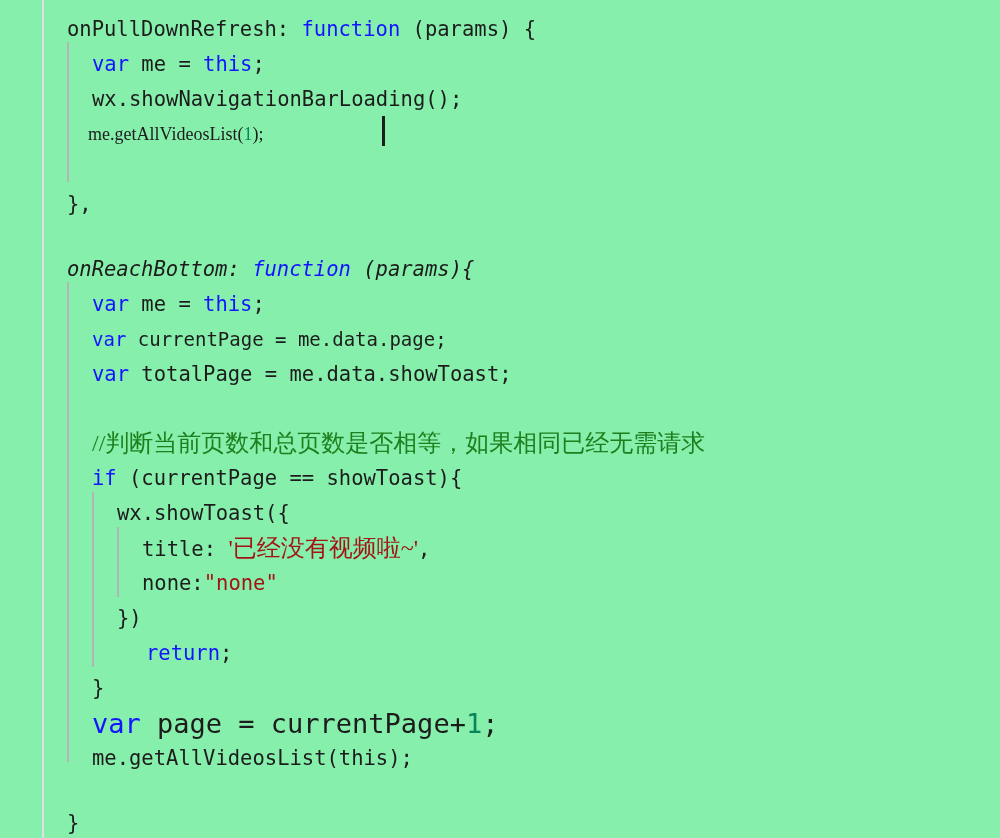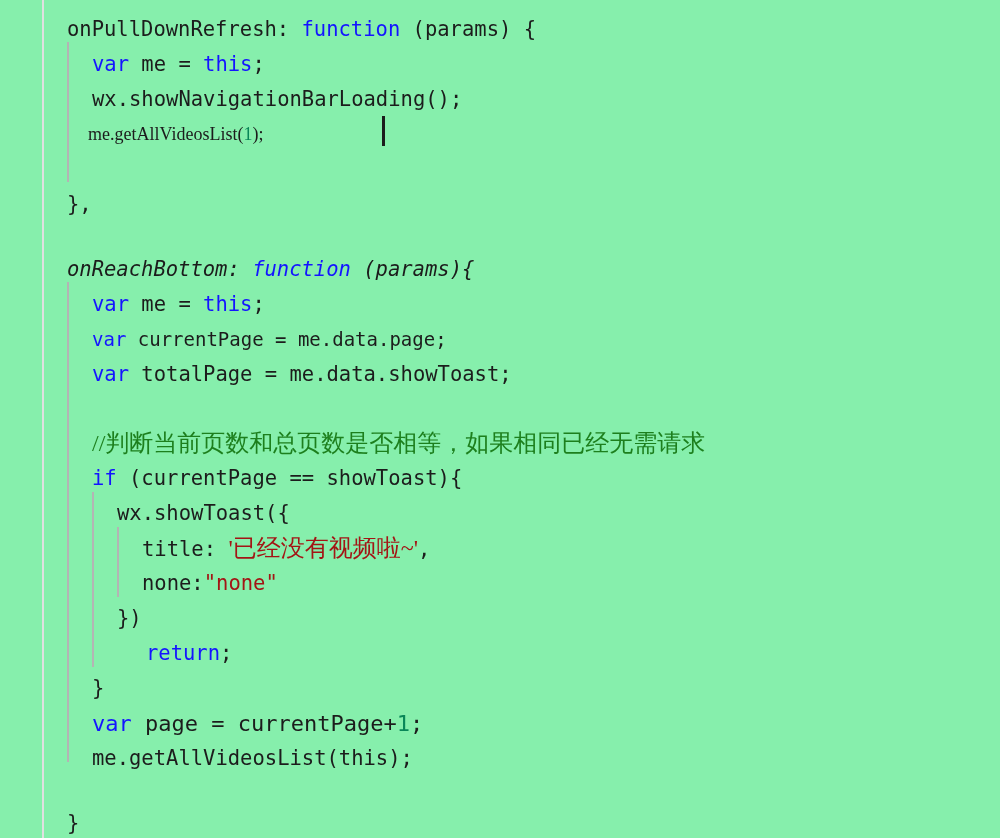--- a/index.html
+++ b/index.html
@@ -100,21 +100,21 @@
       <div class="code-line" style="top: 357px; left: 92px; font-size: 20.5px;"><span class="tok-keyword" style="color: rgb(20, 20, 255);">var</span><span class="tok-plain" style="color: rgb(28, 28, 28);"> totalPage = me.data.showToast;</span></div>
       <div class="code-line" style="top: 392px; left: 92px; font-size: 20.5px;"></div>
       <div class="code-line" style="top: 426px; left: 92px; font-size: 20.5px;"><span class="tok-comment cjk" style="color: rgb(29, 127, 29);">//判断当前页数和总页数是否相等，如果相同已经无需请求</span></div>
       <div class="code-line" style="top: 461px; left: 92px; font-size: 20.5px;"><span class="tok-keyword" style="color: rgb(20, 20, 255);">if</span><span class="tok-plain" style="color: rgb(28, 28, 28);"> (currentPage == showToast){</span></div>
       <div class="code-line" style="top: 496px; left: 117px; font-size: 20.5px;"><span class="tok-plain" style="color: rgb(28, 28, 28);">wx.showToast({</span></div>
       <div class="code-line" style="top: 531px; left: 142px; font-size: 20.5px;"><span class="tok-plain" style="color: rgb(28, 28, 28);">title: </span><span class="tok-string cjk" style="color: rgb(163, 21, 21);">'已经没有视频啦~'</span><span class="tok-plain" style="color: rgb(28, 28, 28);">,</span></div>
       <div class="code-line" style="top: 566px; left: 142px; font-size: 20.5px;"><span class="tok-plain" style="color: rgb(28, 28, 28);">none:</span><span class="tok-string" style="color: rgb(163, 21, 21);">"none"</span></div>
       <div class="code-line" style="top: 601px; left: 117px; font-size: 20.5px;"><span class="tok-plain" style="color: rgb(28, 28, 28);">})</span></div>
       <div class="code-line" style="top: 636px; left: 117px; font-size: 20.5px; margin-left: 29px;"><span class="tok-keyword" style="color: rgb(20, 20, 255);">return</span><span class="tok-plain" style="color: rgb(28, 28, 28);">;</span></div>
       <div class="code-line" style="top: 671px; left: 92px; font-size: 20.5px;"><span class="tok-plain" style="color: rgb(28, 28, 28);">}</span></div>
-      <div class="code-line" style="top: 706px; left: 92px; font-size: 22px; text-align: right;"><span class="tok-keyword" style="color: rgb(20, 20, 255);">var</span><span class="tok-plain" style="color: rgb(28, 28, 28);"> page = currentPage+</span><span class="tok-number" style="color: rgb(9, 134, 88);">1</span><span class="tok-plain" style="color: rgb(28, 28, 28);">;</span></div>
+      <div class="code-line" style="top: 706px; left: 92px; font-size: 27px; text-align: right;"><span class="tok-keyword" style="color: rgb(20, 20, 255);">var</span><span class="tok-plain" style="color: rgb(28, 28, 28);"> page = currentPage+</span><span class="tok-number" style="color: rgb(9, 134, 88);">1</span><span class="tok-plain" style="color: rgb(28, 28, 28);">;</span></div>
       <div class="code-line" style="top: 741px; left: 92px; font-size: 20.5px;"><span class="tok-plain" style="color: rgb(28, 28, 28);">me.getAllVideosList(this);</span></div>
       <div class="code-line" style="top: 776px; left: 67px; font-size: 20.5px;"></div>
       <div class="code-line" style="top: 806px; left: 67px; font-size: 20.5px;"><span class="tok-plain" style="color: rgb(28, 28, 28);">}</span></div>
     </div>
 
   <div class="caret" id="text-caret" style="left: 382px; top: 116px; width: 3px; height: 30px; background: rgb(28, 28, 28);"></div>
 
 </div>
 
 </body></html>

